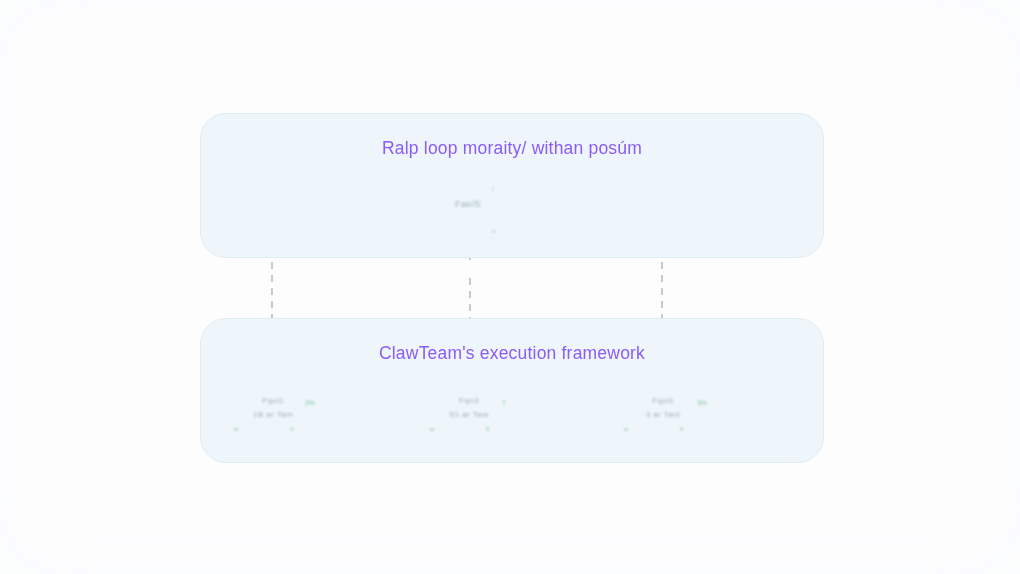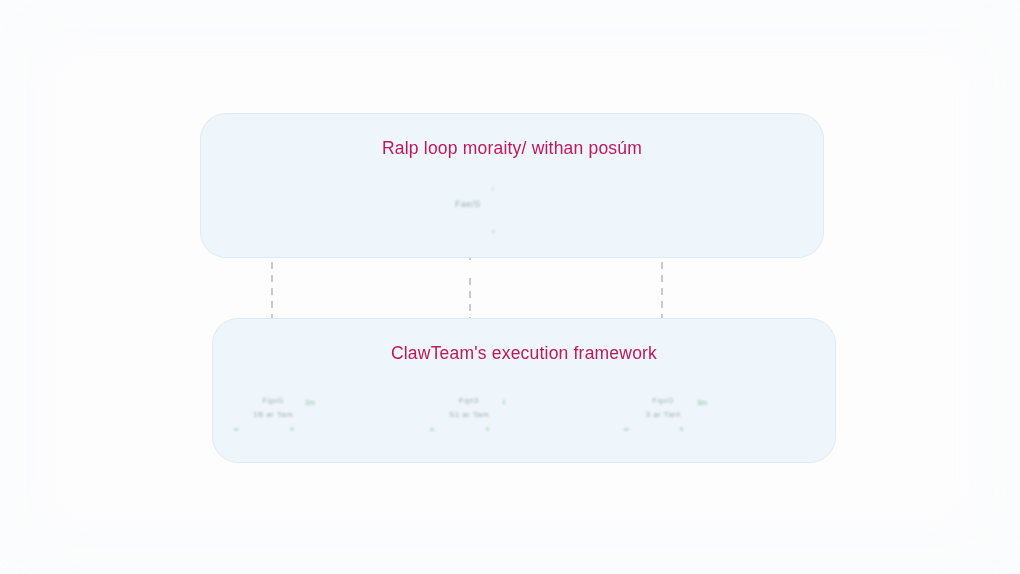--- a/index.html
+++ b/index.html
@@ -11,26 +11,26 @@
     position:relative;
   }
   #canvas{position:absolute;inset:0;width:1020px;height:574px;}
   .panel{
     position:absolute;
     background:#eef6fb;
     border:1px solid #dfeaf1;
     border-radius:26px;
   }
   #panel-top{left:200px;top:113px;width:622px;height:143px;}
-  #panel-bottom{left:200px;top:318px;width:622px;height:143px;margin-left:12px;}
+  #panel-bottom{left:200px;top:318px;width:622px;height:143px;}
   .panel-title{
     position:absolute;
     left:0;right:0;
     text-align:center;
-    color:#be185d;
+    color:#8b5cf6;
     font-size:17.5px;
     letter-spacing:.2px;
     filter:blur(.35px);
     white-space:nowrap;
   }
   #title-top{top:24px;}
   #title-bottom{top:24px;}
   .svg-layer{position:absolute;inset:0;pointer-events:none;}
   .node-label{
     position:absolute;

